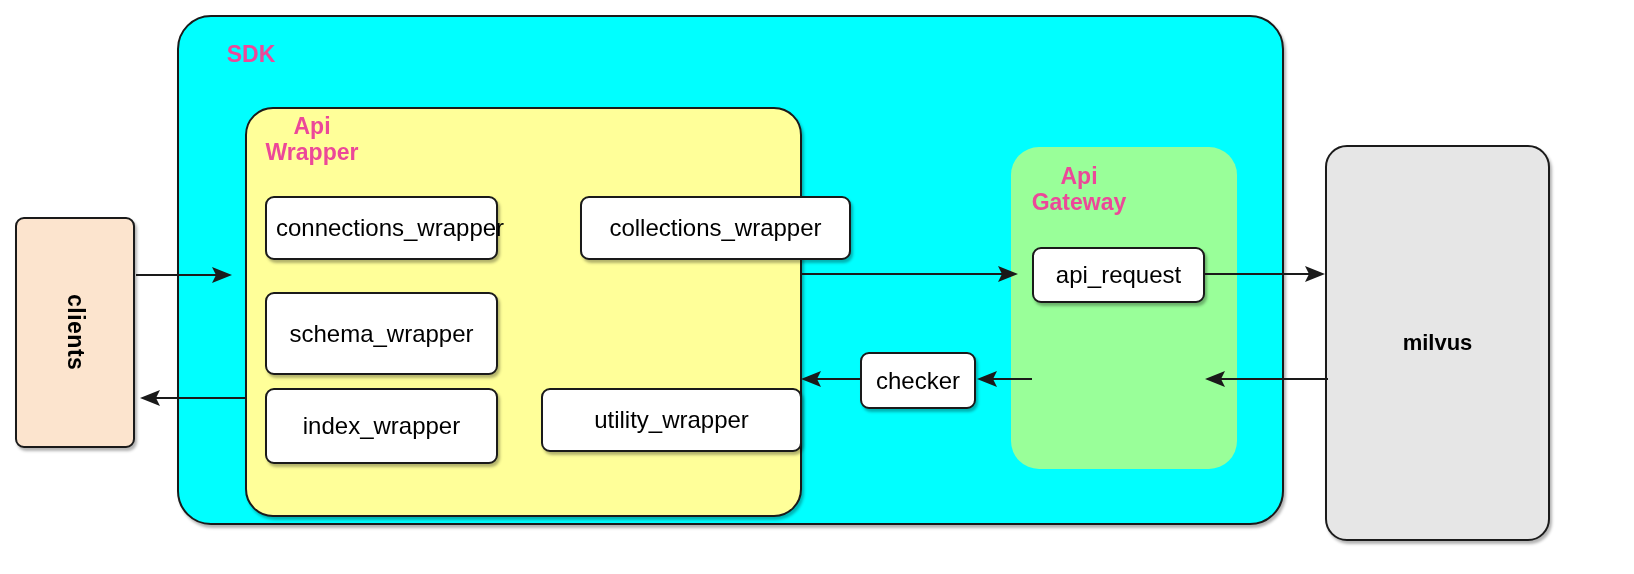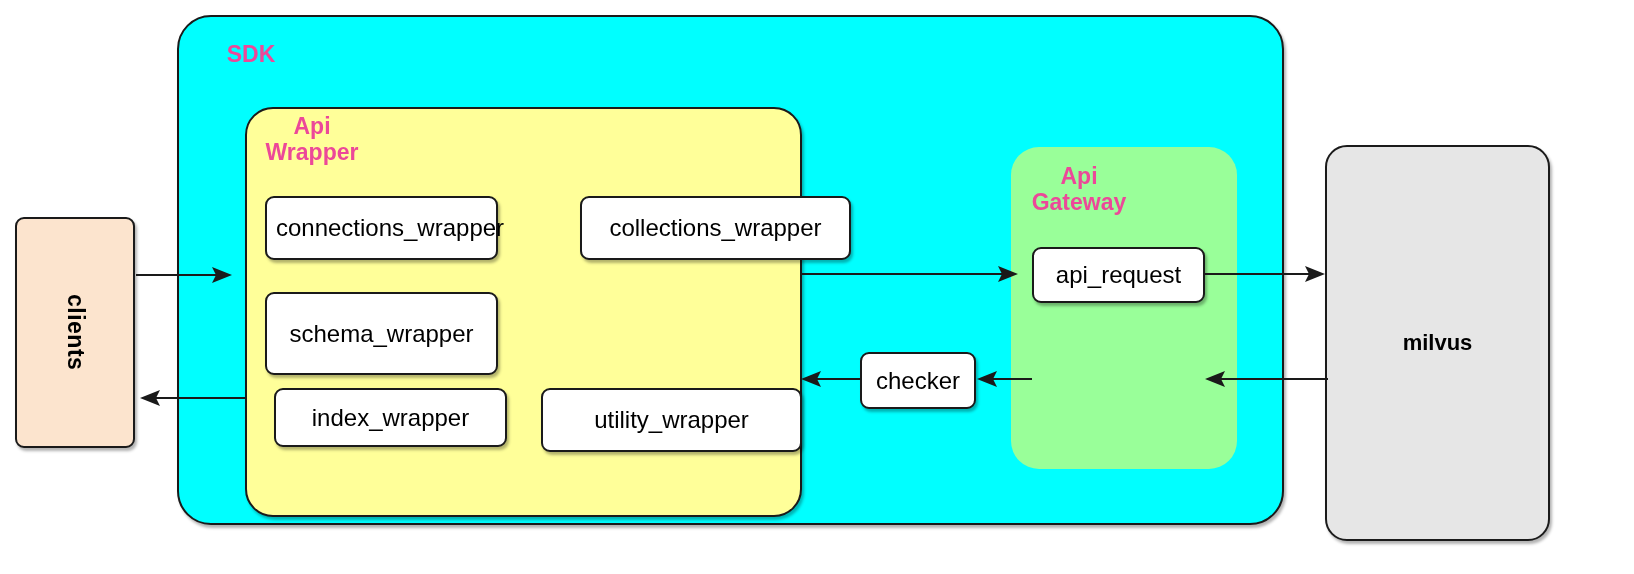--- a/index.html
+++ b/index.html
@@ -132,21 +132,21 @@
     <span>connections_wrapper</span>
   </div>
   <div class="node box-white" style="left:580px; top:196px; width:271px; height:64px;">
     <span>collections_wrapper</span>
   </div>
 
   <div class="node box-white" style="left:265px; top:292px; width:233px; height:83px;">
     <span>schema_wrapper</span>
   </div>
 
-  <div class="node box-white" style="left:274px; top:388px; width:233px; height:59px;">
+  <div class="node box-white" style="left:265px; top:388px; width:233px; height:76px;">
     <span>index_wrapper</span>
   </div>
   <div class="node box-white" style="left:541px; top:388px; width:261px; height:64px;">
     <span>utility_wrapper</span>
   </div>
 
   <div class="node box-white" style="left:860px; top:352px; width:116px; height:57px;">
     <span>checker</span>
   </div>
 

